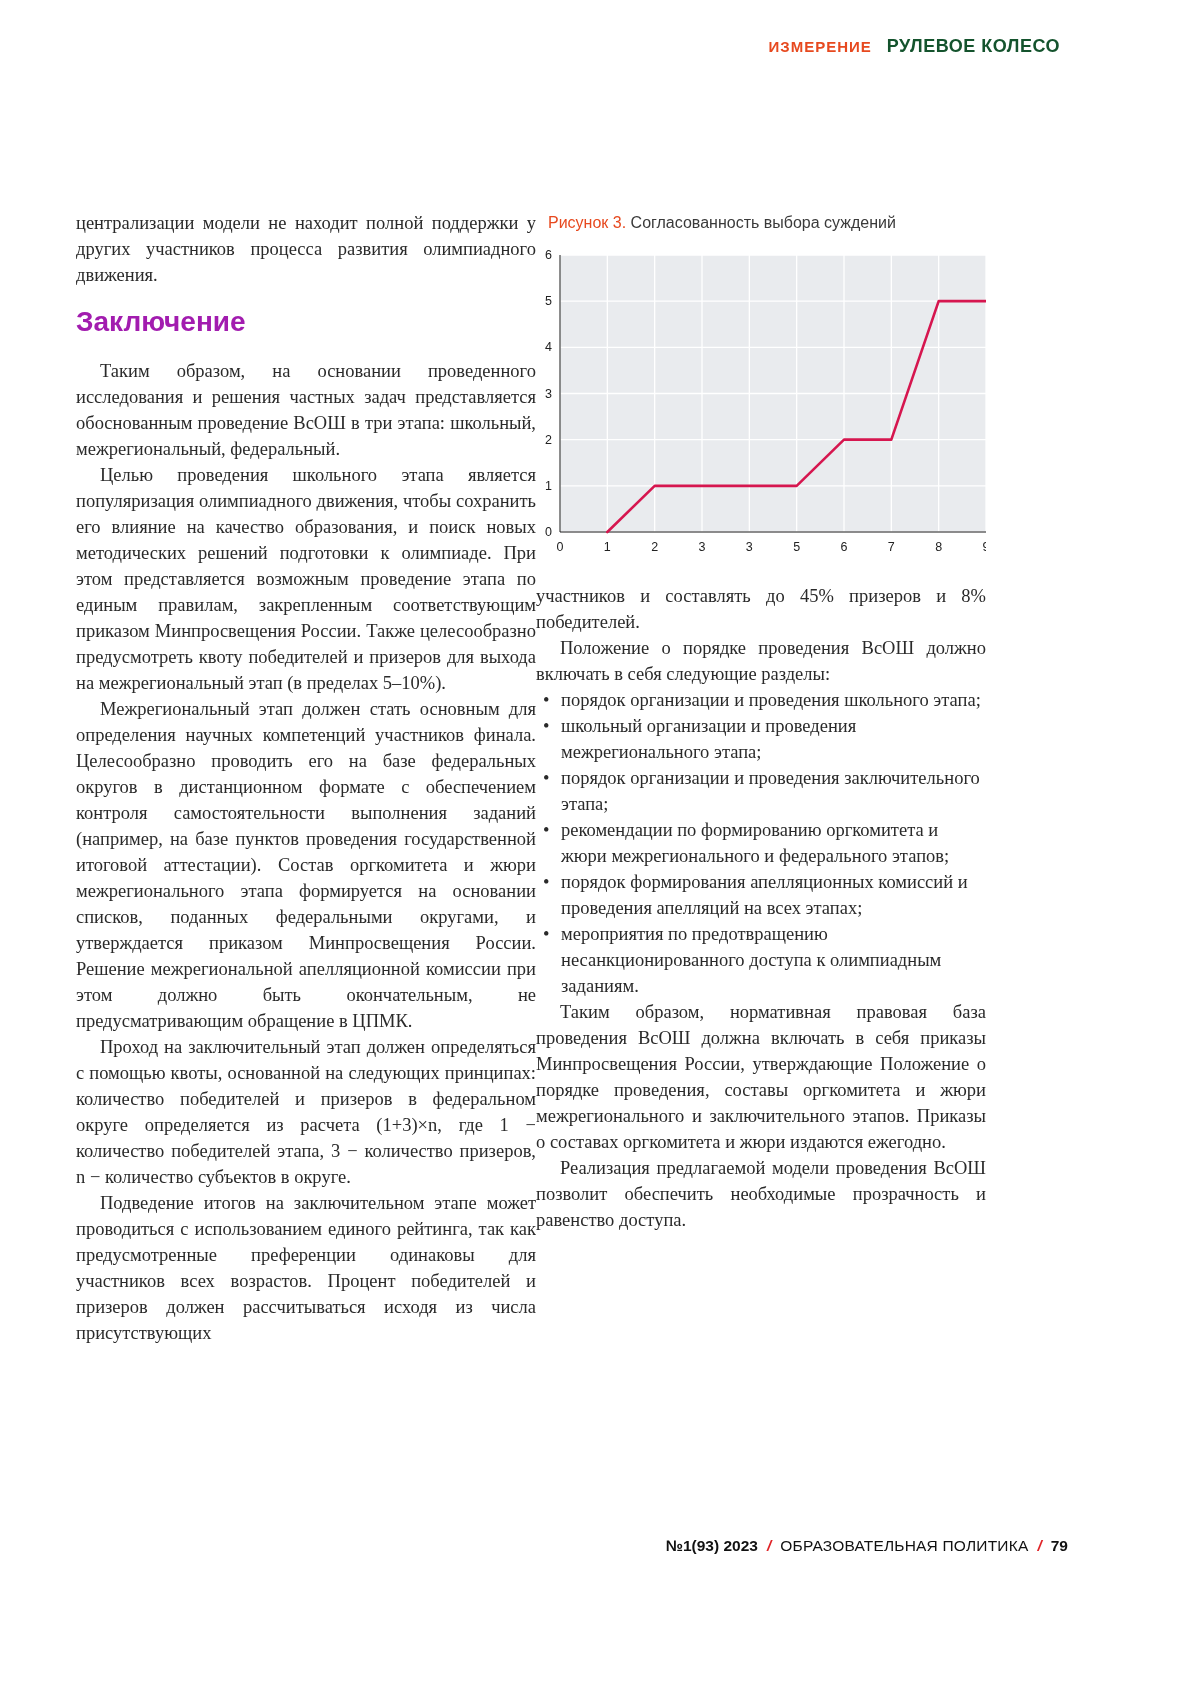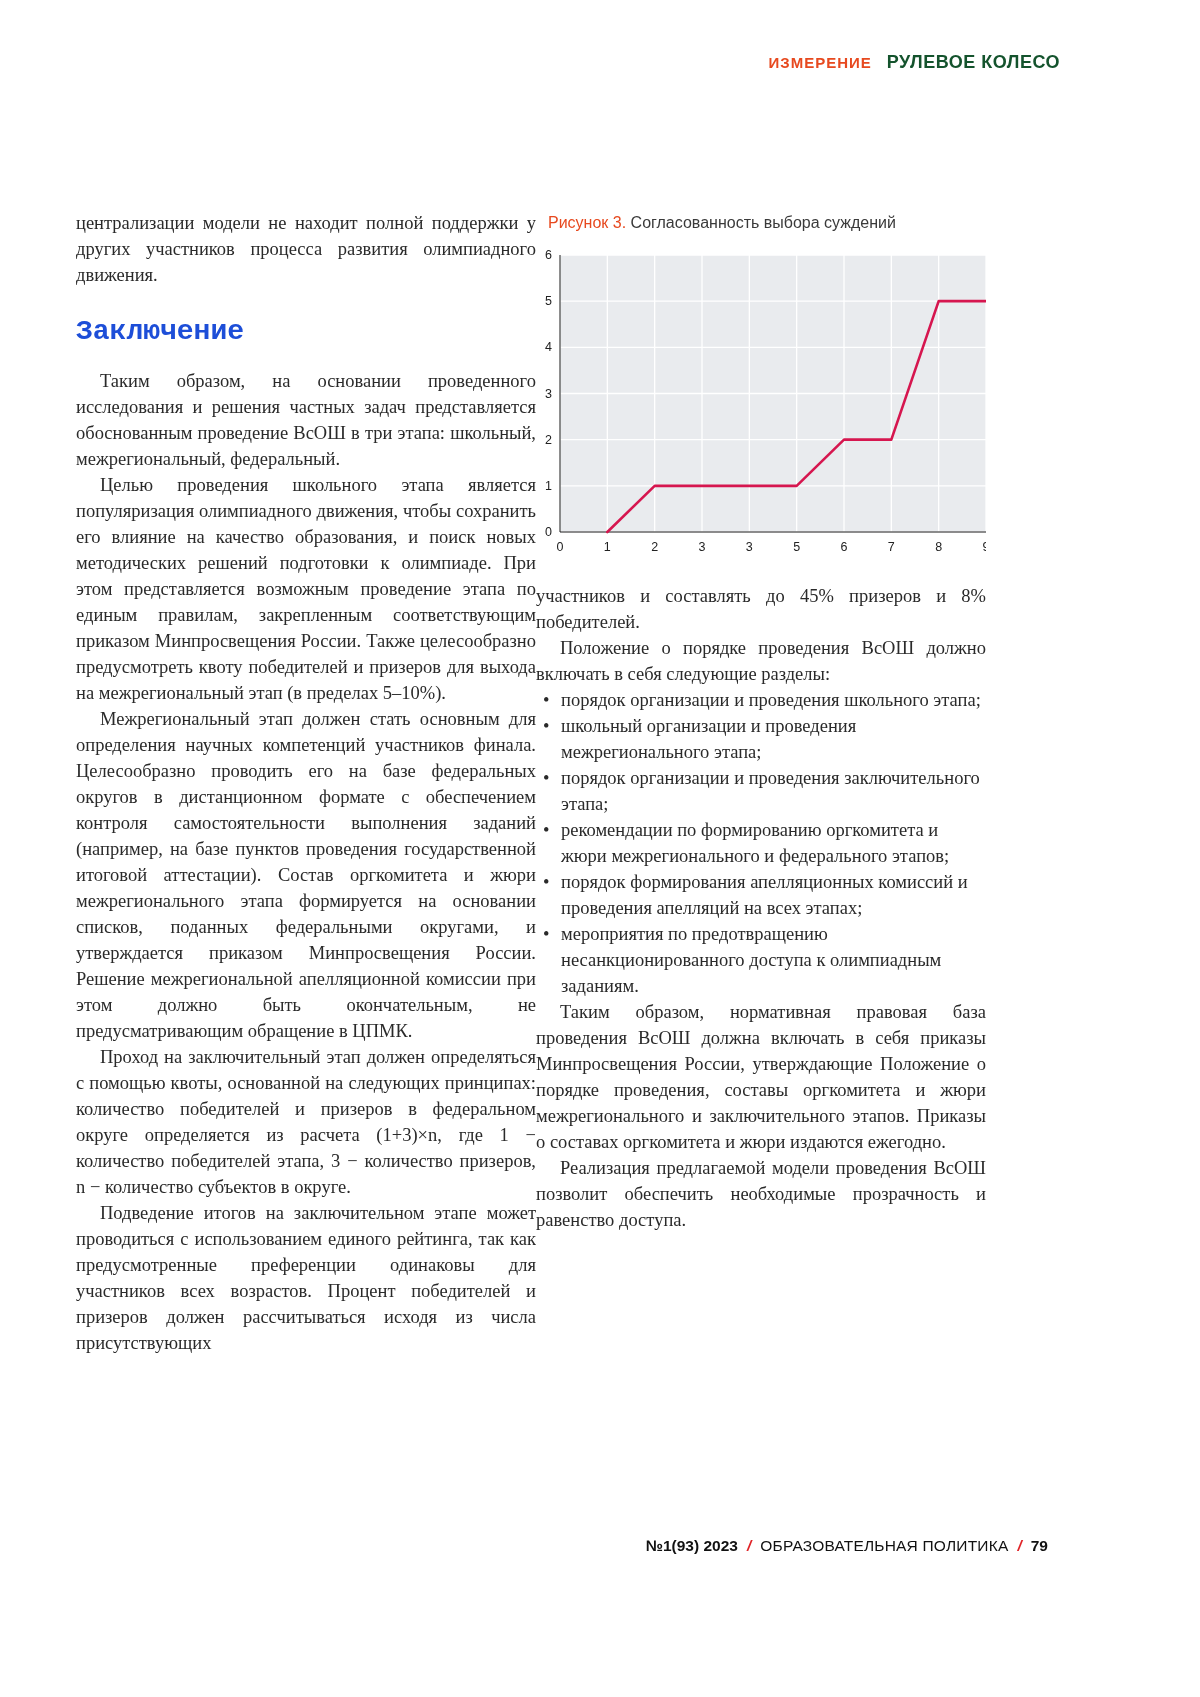--- a/index.html
+++ b/index.html
@@ -1,43 +1,43 @@
 <!DOCTYPE html>
 <html style="--accent: #e7491f; --slash: #e02428;"><head>
 <meta charset="utf-8">
 <style>
   html,body{margin:0;padding:0}
   body{width:1200px;height:1697px;background:#ffffff;font-family:"Liberation Serif",serif;color:#2a2a2a}
   :root{--accent:#e7491f;--slash:#e02428;--text:#2a2a2a}
   .page{position:relative;width:1200px;height:1697px;background:#ffffff;overflow:hidden}
 
-  .page-header{position:absolute;top:52px;right:140px;display:flex;align-items:baseline;gap:15px;font-family:"Liberation Sans",sans-serif}
+  .page-header{position:absolute;top:36px;right:140px;display:flex;align-items:baseline;gap:15px;font-family:"Liberation Sans",sans-serif}
   .kicker{font-size:15px;font-weight:700;letter-spacing:1px;color:var(--accent)}
   .rubric{font-size:18px;font-weight:800;letter-spacing:.5px;color:#14532d}
 
   .content{position:absolute;left:76px;top:210px;width:936px;display:flex;}
   .col-left{flex:0 0 460px;width:460px}
   .col-right{flex:0 0 450px;width:450px}
 
   p.body{font-size:18.5px;line-height:26px;text-align:justify;color:var(--text);margin:0}
   p.indent{text-indent:24px}
 
-  h2.heading{font-size:28px;line-height:32px;font-weight:700;color:#1d4ed8;margin:28px 0 20px;font-family:Liberation Mono, monospace}
+  h2.heading{font-size:28px;line-height:32px;font-weight:700;color:#a21caf;margin:18px 0 20px;font-family:Liberation Sans, sans-serif}
 
   .figure{margin:0 0 24px}
   .fig-caption{font-family:"Liberation Sans",sans-serif;font-size:16px;line-height:21px;color:#3a3a3a;margin:2px 12px 16px}
   .fig-label{color:var(--accent)}
   .chart svg{display:block}
   .chart text.tick{font-family:"Liberation Sans",sans-serif;font-size:12.5px;fill:#222}
 
   ul.bullets{list-style:none;margin:0;padding:0}
   ul.bullets li{font-size:18.5px;line-height:26px;color:var(--text);padding-left:25px;position:relative;text-align:left}
   ul.bullets li::before{content:"\2022";position:absolute;left:7px;top:0;color:var(--text)}
 
-  .page-footer{position:absolute;top:1537px;right:152px;display:flex;align-items:baseline;gap:9px;font-family:"Liberation Sans",sans-serif;font-size:15.5px;color:#111}
+  .page-footer{position:absolute;top:1537px;right:132px;display:flex;align-items:baseline;gap:9px;font-family:"Liberation Sans",sans-serif;font-size:15.5px;color:#111}
   .f-issue,.f-page{font-weight:700}
   .f-slash{color:var(--slash);font-weight:700;font-style:italic}
   .f-journal{letter-spacing:.2px}
 </style>
 </head>
 <body>
 
 <div class="page">
 
   <header class="page-header">

